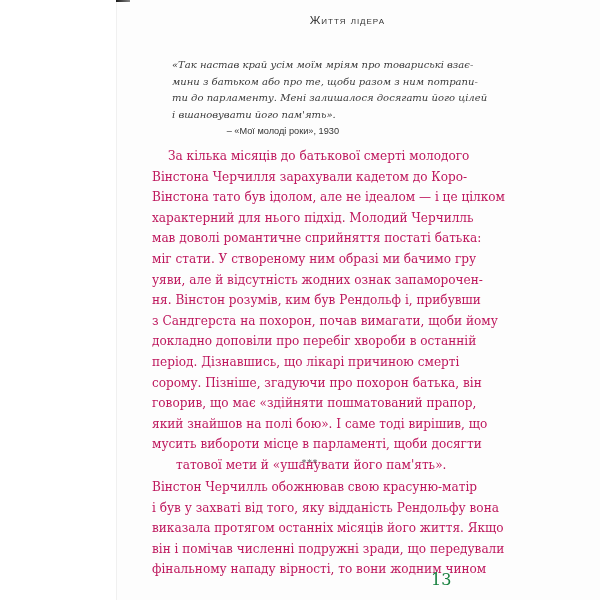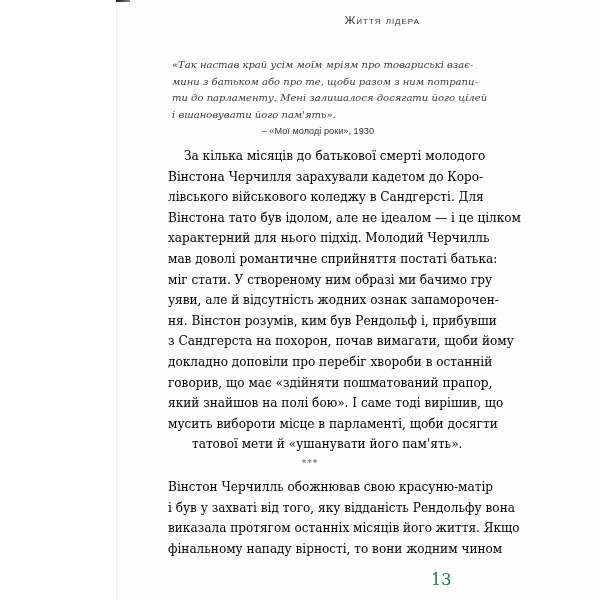--- a/index.html
+++ b/index.html
@@ -8,21 +8,20 @@
       width: 600px;
       height: 600px;
       background: #ffffff;
       overflow: hidden;
     }
     .canvas {
       position: relative;
       width: 485px;
       height: 600px;
       background: #ffffff;
-      padding-left: 35px;
     }
     .page {
       position: absolute;
       left: 116px;
       top: 0;
       width: 484px;
       height: 600px;
       background: #fdfdfd;
       border-left: 1px solid #f0f0f0;
     }
@@ -60,27 +59,27 @@
       position: absolute;
       right: 146px;
       top: 126px;
       font-family: "Liberation Sans", sans-serif;
       font-size: 9.2px;
       color: #333333;
       white-space: nowrap;
     }
     .body-text {
       position: absolute;
-      left: 168px;
+      left: 152px;
       top: 146px;
       width: 300px;
       font-family: "DejaVu Serif", serif;
       font-size: 12.1px;
       line-height: 20.6px;
-      color: #000000;
+      color: #be185d;
     }
     .body-text .line {
       display: block;
       white-space: nowrap;
       text-align: justify;
       text-align-last: justify;
       height: 20.6px;
     }
     .body-text .line.last {
       text-align-last: left;
@@ -125,38 +124,40 @@
     <span class="line">«Так настав край усім моїм мріям про товариські взає-</span>
     <span class="line">мини з батьком або про те, щоби разом з ним потрапи-</span>
     <span class="line">ти до парламенту. Мені залишалося досягати його цілей</span>
     <span class="line">і вшановувати його пам'ять».</span>
   </div>
   <div class="epigraph-source">– «Мої молоді роки», 1930</div>
 
   <div class="body-text">
     <span class="line indent">За кілька місяців до батькової смерті молодого</span>
     <span class="line">Вінстона Черчилля зарахували кадетом до Коро-</span>
-    <span class="line">лівського військового коледжу в Сандгерсті. Для</span>
     <span class="line">Вінстона тато був ідолом, але не ідеалом — і це цілком</span>
     <span class="line">характерний для нього підхід. Молодий Черчилль</span>
     <span class="line">мав доволі романтичне сприйняття постаті батька:</span>
     <span class="line">міг стати. У створеному ним образі ми бачимо гру</span>
     <span class="line">уяви, але й відсутність жодних ознак запаморочен-</span>
     <span class="line">ня. Вінстон розумів, ким був Рендольф і, прибувши</span>
     <span class="line">з Сандгерста на похорон, почав вимагати, щоби йому</span>
     <span class="line">докладно доповіли про перебіг хвороби в останній</span>
+    <span class="line">період. Дізнавшись, що лікарі причиною смерті</span>
+    <span class="line">сорому. Пізніше, згадуючи про похорон батька, він</span>
     <span class="line">говорив, що має «здійняти пошматований прапор,</span>
     <span class="line">який знайшов на полі бою». І саме тоді вирішив, що</span>
     <span class="line">мусить вибороти місце в парламенті, щоби досягти</span>
     <span class="line last">татової мети й «ушанувати його пам'ять».</span>
   </div>
 
   <div class="separator">***</div>
 
   <div class="body-text body-text-2">
     <span class="line">Вінстон Черчилль обожнював свою красуню-матір</span>
     <span class="line">і був у захваті від того, яку відданість Рендольфу вона</span>
     <span class="line">виказала протягом останніх місяців його життя. Якщо</span>
+    <span class="line">він і помічав численні подружні зради, що передували</span>
     <span class="line">фінальному нападу вірності, то вони жодним чином</span>
   </div>
 
   <div class="page-number">13</div>
 </div>
 
 </body></html>

